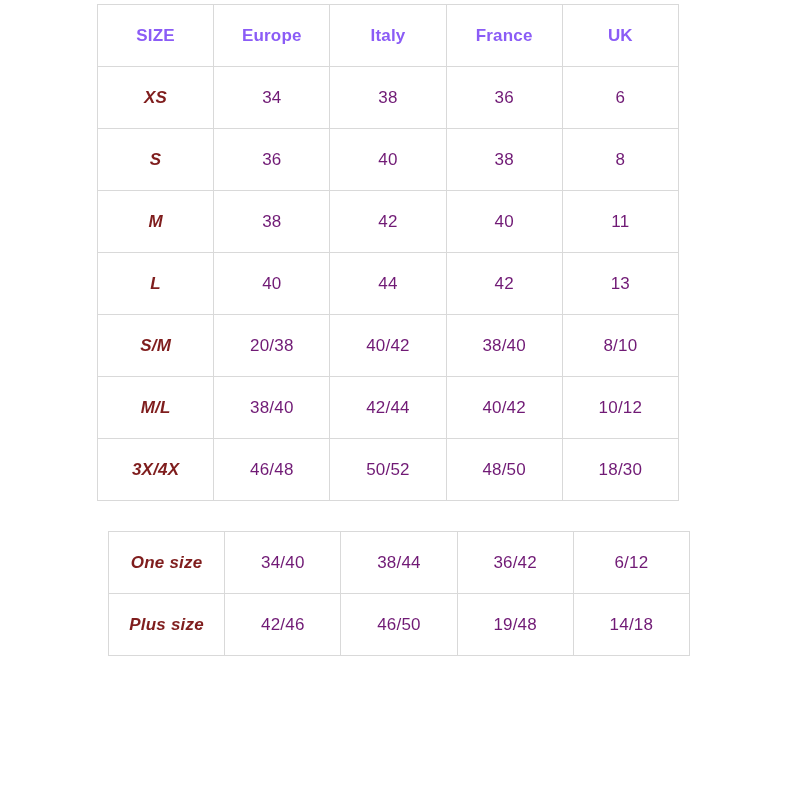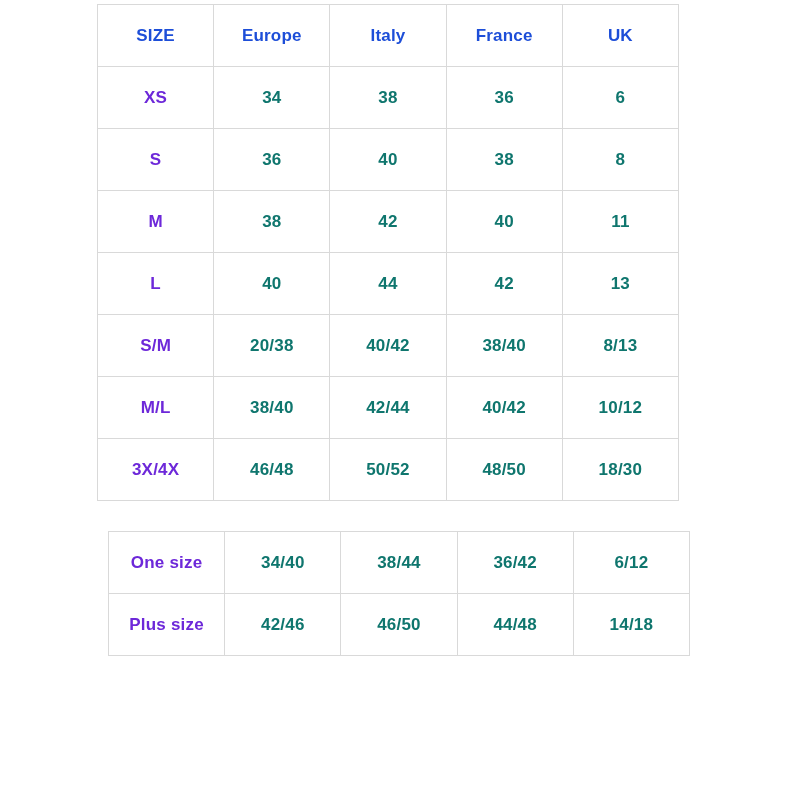--- a/index.html
+++ b/index.html
@@ -26,32 +26,33 @@
     background: #ffffff;
   }
   table.size-table th,
   table.size-table td {
     border: 1px solid #d9d9d9;
     height: 61px;
     text-align: center;
     vertical-align: middle;
     font-size: 17px;
     letter-spacing: 0.2px;
-    color: #0f766e;
-    font-weight: 700;
+    color: #701a75;
+    font-weight: 400;
     padding: 0;
   }
   table.size-table th {
     font-weight: 700;
-    color: #1d4ed8;
+    color: #8b5cf6;
     font-size: 17px;
   }
   table.size-table td.rowlabel {
     font-weight: 700;
-    color: #6d28d9;
+    color: #7f1d1d;
+    font-style: italic;
   }
   table.size-table.second {
     margin-top: 30px;
     margin-left: 11px;
   }
 </style>
 </head>
 <body>
 
 <div class="page">
@@ -94,21 +95,21 @@
           <td>40</td>
           <td>44</td>
           <td>42</td>
           <td>13</td>
         </tr>
         <tr>
           <td class="rowlabel">S/M</td>
           <td>20/38</td>
           <td>40/42</td>
           <td>38/40</td>
-          <td>8/13</td>
+          <td>8/10</td>
         </tr>
         <tr>
           <td class="rowlabel">M/L</td>
           <td>38/40</td>
           <td>42/44</td>
           <td>40/42</td>
           <td>10/12</td>
         </tr>
         <tr>
           <td class="rowlabel">3X/4X</td>
@@ -126,20 +127,20 @@
           <td class="rowlabel">One size</td>
           <td>34/40</td>
           <td>38/44</td>
           <td>36/42</td>
           <td>6/12</td>
         </tr>
         <tr>
           <td class="rowlabel">Plus size</td>
           <td>42/46</td>
           <td>46/50</td>
-          <td>44/48</td>
+          <td>19/48</td>
           <td>14/18</td>
         </tr>
       </tbody>
     </table>
 
   </div>
 </div>
 
 </body></html>

